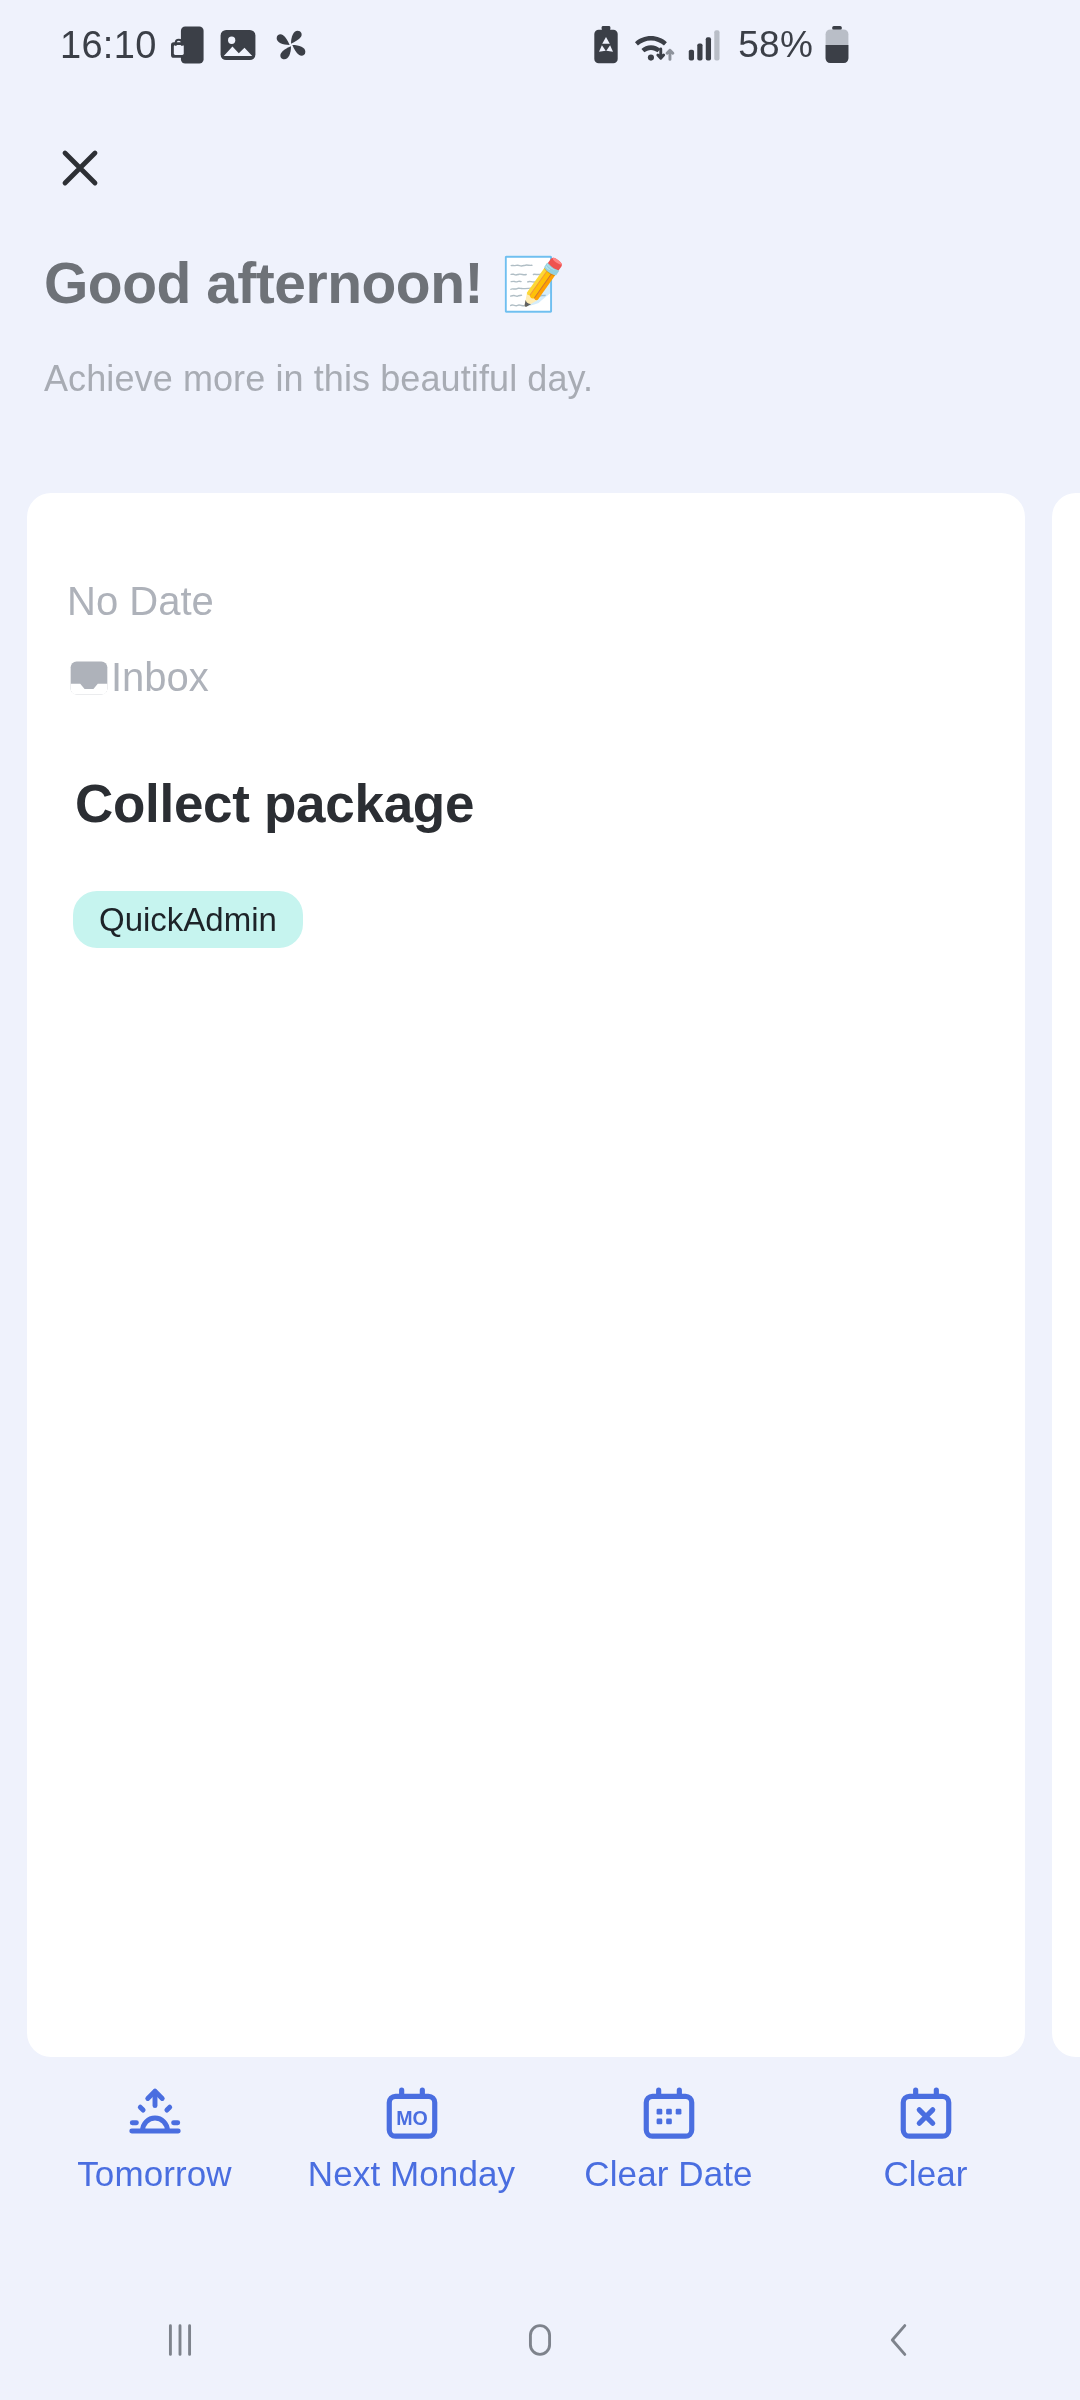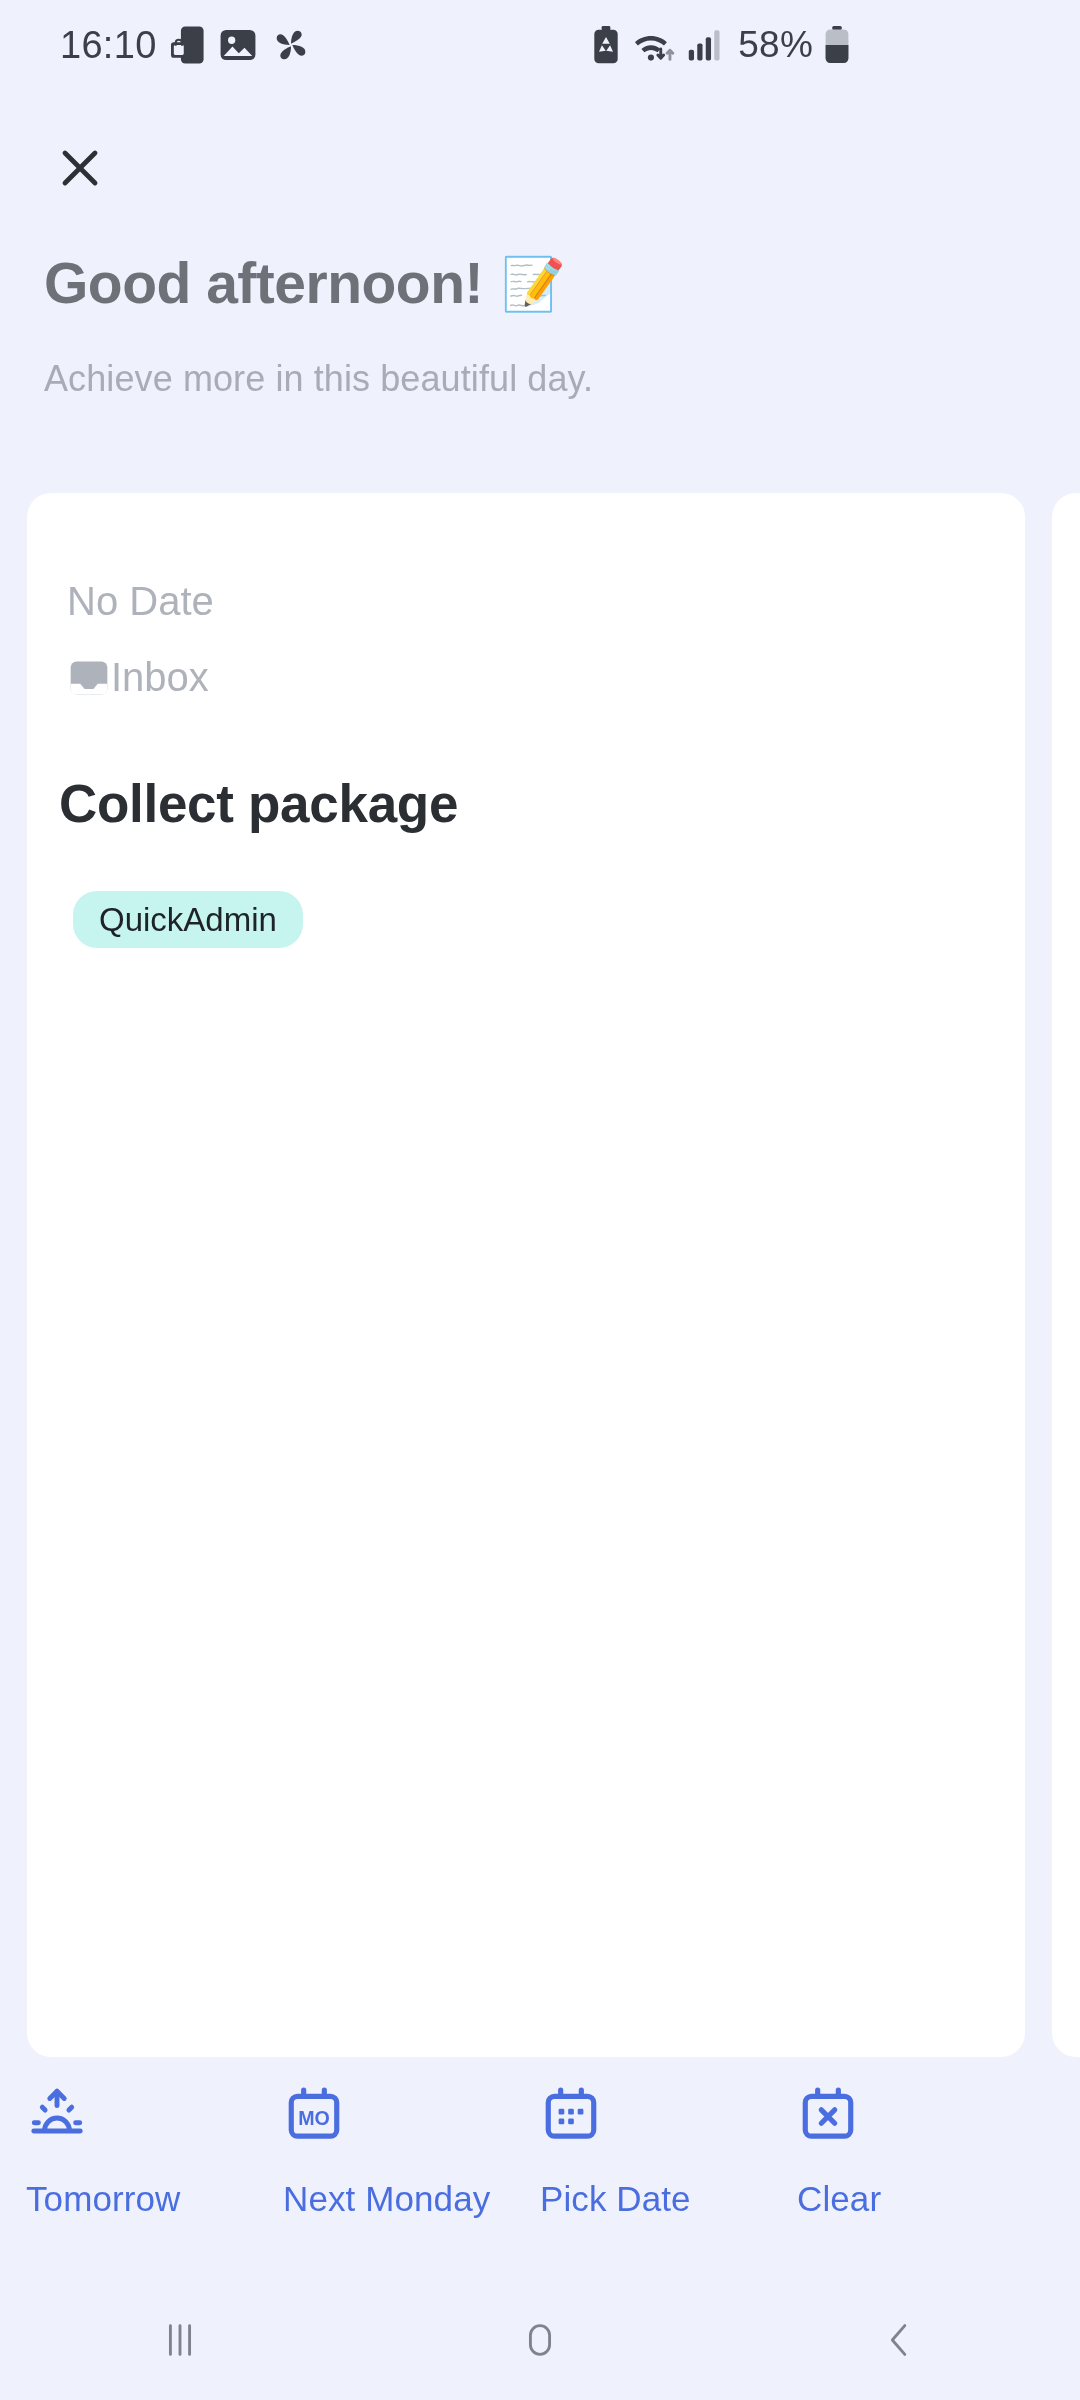--- a/index.html
+++ b/index.html
@@ -58,42 +58,42 @@
   .card-nodate {
     position:absolute; left:40px; top:86px;
     font-size:40px; color:#aeb2ba;
   }
   .card-proj {
     position:absolute; left:40px; top:162px;
     display:flex; align-items:center; 
   }
   .card-proj-name { font-size:40px; color:#aeb2ba; }
   .card-task {
-    position:absolute; left:32px; top:280px;
+    position:absolute; left:48px; top:280px;
     font-size:53px; font-weight:bold; color:#2b2e33; letter-spacing:-0.3px;
   }
   .tag-row { position:absolute; left:46px; top:398px; display:flex; gap:18px; }
   .tag {
     background:#c6f4ef; color:#1d2328;
     font-size:33px; padding:12px 26px; border-radius:24px;
     line-height:1;
   }
   .card-counter {
     position:absolute; left:0; right:0; top:1290px;
     text-align:center; font-size:36px; color:#aeb2ba;
   }
 
   
   .actions {
     position:absolute; left:0; top:2085px; width:1080px; height:200px;
     display:flex; align-items:flex-start; justify-content:space-around;
     padding:0 26px;
   }
   .action {
-    display:flex; flex-direction:column; gap:32px;
+    display:flex; flex-direction:column; align-items:center; gap:7px;
     cursor:pointer; flex:1;
   }
   .action-label { font-size:35px; color:#4a6ee0; letter-spacing:.1px; }
 
   
   .navbar {
     position:absolute; left:0; bottom:0; width:1080px; height:120px;
     display:flex; align-items:center; justify-content:space-around;
   }
   .nav-btn {
@@ -235,21 +235,21 @@
           <rect x="3.2" y="4.4" width="17.6" height="15.4" rx="2.4"></rect>
         </g>
         <g fill="#4a6ee0">
           <rect x="7.2" y="9.2" width="2.2" height="2.2" rx="0.5"></rect>
           <rect x="10.9" y="9.2" width="2.2" height="2.2" rx="0.5"></rect>
           <rect x="14.6" y="9.2" width="2.2" height="2.2" rx="0.5"></rect>
           <rect x="7.2" y="13" width="2.2" height="2.2" rx="0.5"></rect>
           <rect x="10.9" y="13" width="2.2" height="2.2" rx="0.5"></rect>
         </g>
       </svg>
-      <span class="action-label">Pick Date</span>
+      <span class="action-label">Clear Date</span>
     </div>
 
     <div class="action">
       <svg width="62" height="62" viewBox="0 0 24 24">
         <g stroke="#4a6ee0" stroke-width="2" fill="none" stroke-linecap="round">
           <path d="M8 2v2.4M16 2v2.4"></path>
           <rect x="3.2" y="4.4" width="17.6" height="15.4" rx="2.4"></rect>
           <path d="M9.4 9.6l5.2 5.2M14.6 9.6l-5.2 5.2"></path>
         </g>
       </svg>

